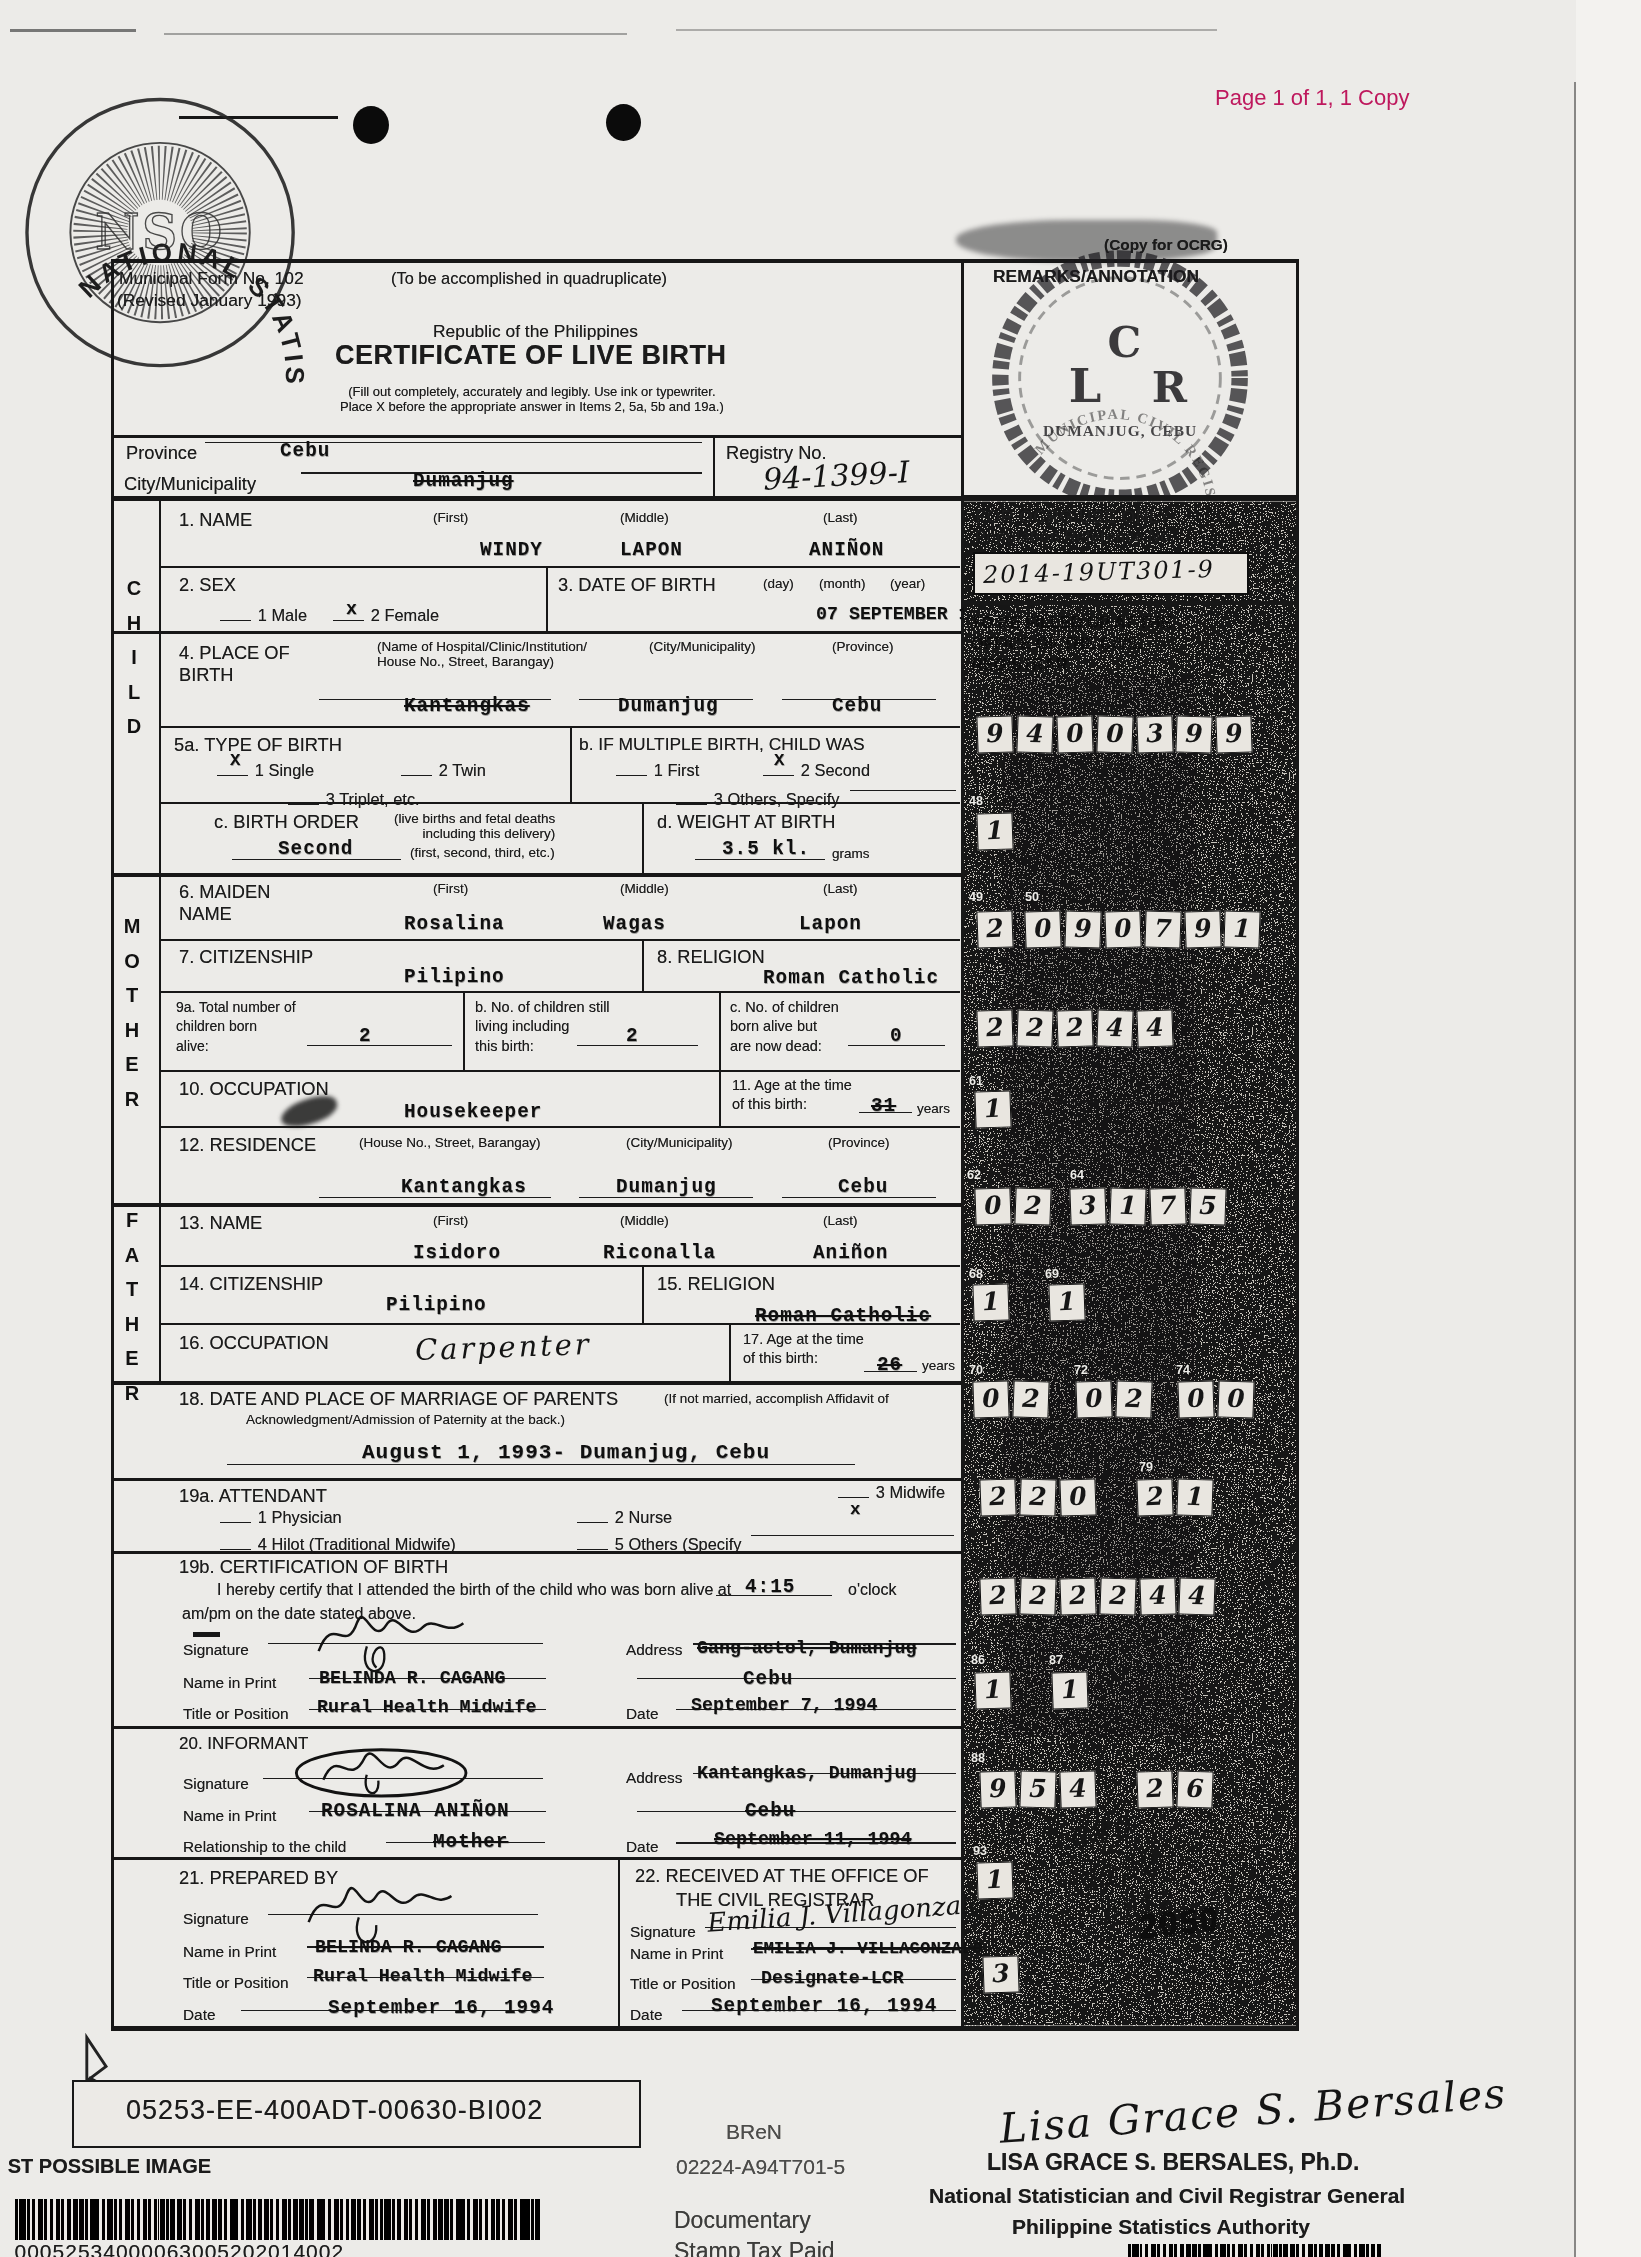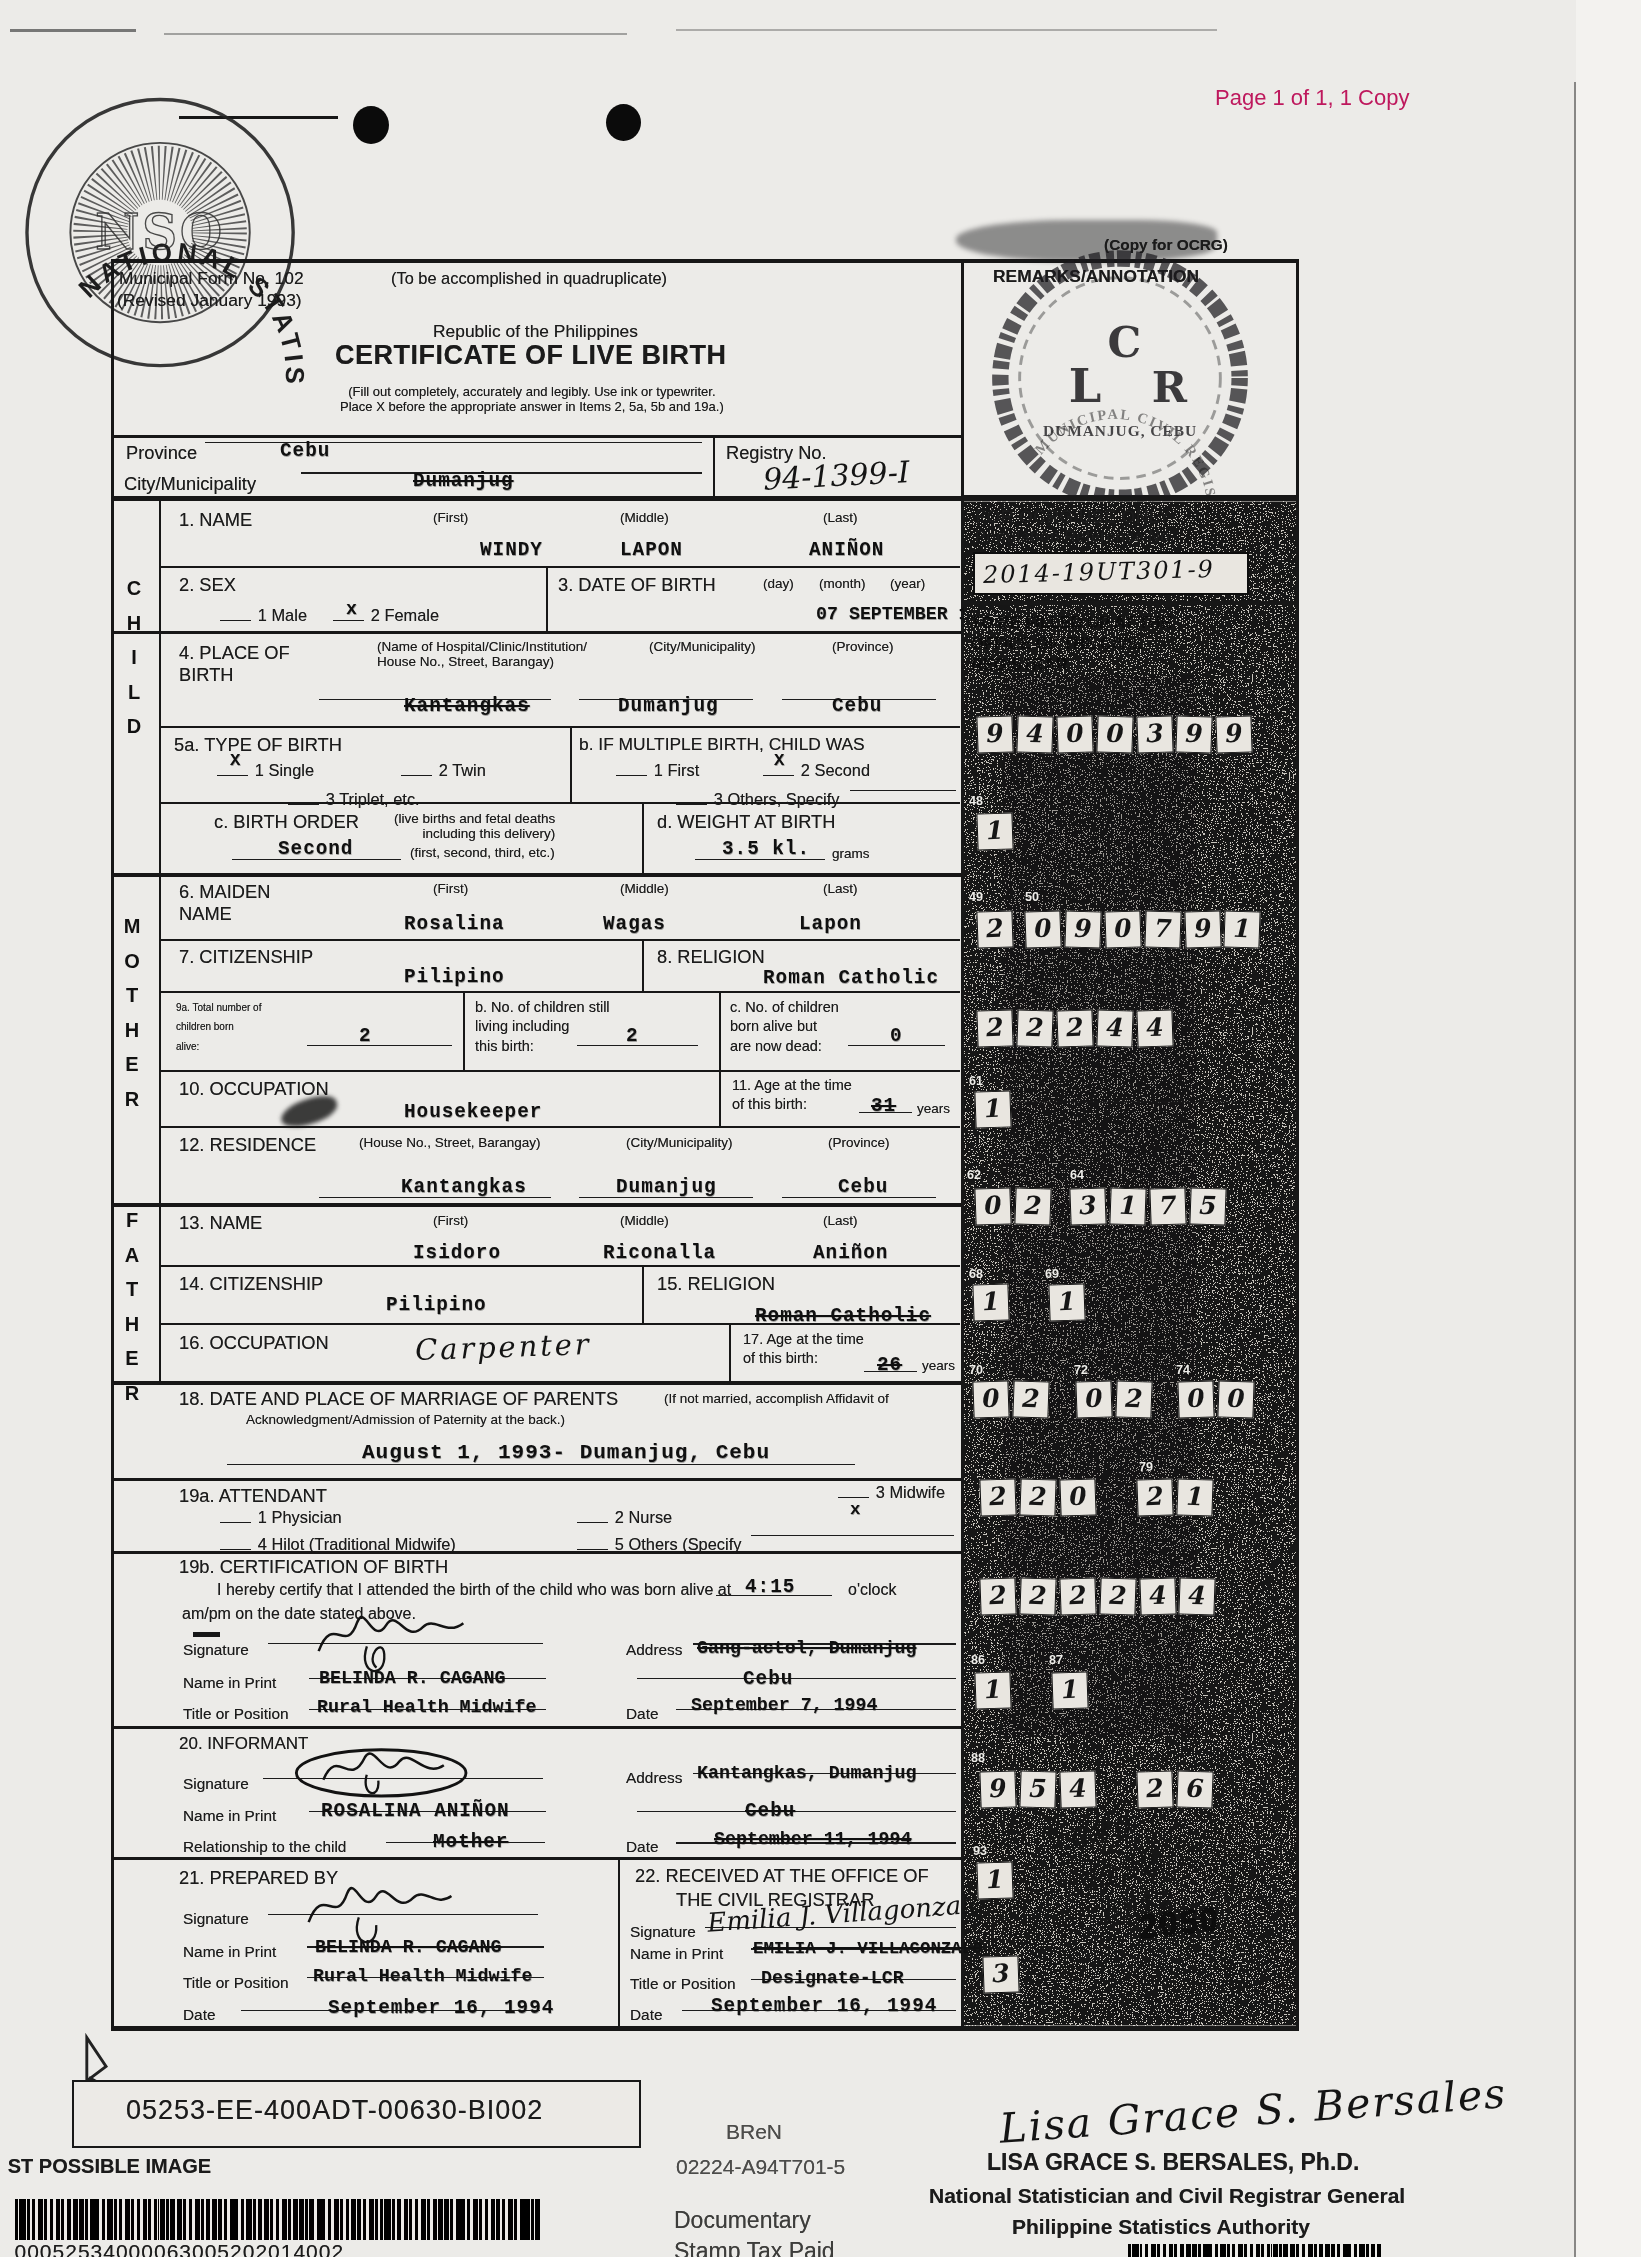--- a/index.html
+++ b/index.html
@@ -187,21 +187,21 @@
   <div class="hl" style="left:161px;top:991px;width:799px;height:1.9px;"></div>
   <div class="vl" style="left:642px;top:941px;width:1.9px;height:51px;"></div>
   <div class="L" style="left:179px;top:946px;font-size:18.3px;">7.  CITIZENSHIP</div>
   <div class="T" style="left:404px;top:966px;">Pilipino</div>
   <div class="L" style="left:657px;top:946px;font-size:18.3px;">8.  RELIGION</div>
   <div class="T" style="left:763px;top:967px;">Roman Catholic</div>
 
   <div class="hl" style="left:161px;top:1070px;width:799px;height:1.9px;"></div>
   <div class="vl" style="left:463px;top:993px;width:1.9px;height:79px;"></div>
   <div class="vl" style="left:719px;top:993px;width:1.9px;height:79px;"></div>
-  <div class="L sm pre" style="left:176px;top:998px;font-size:10px;line-height:19.3px;">9a.   Total number of
+  <div class="L sm pre" style="left:176px;top:998px;font-size:14px;line-height:19.3px;">9a.   Total number of
 children born
 alive:</div>
   <div class="ul" style="left:307px;top:1045px;width:145px;"></div>
   <div class="T" style="left:359px;top:1025px;">2</div>
   <div class="L sm pre" style="left:475px;top:998px;font-size:14.5px;line-height:19.3px;">b.   No. of children still
 living including
 this birth:</div>
   <div class="ul" style="left:577px;top:1045px;width:121px;"></div>
   <div class="T" style="left:626px;top:1025px;">2</div>
   <div class="L sm pre" style="left:730px;top:998px;font-size:14.5px;line-height:19.3px;">c.   No. of children

